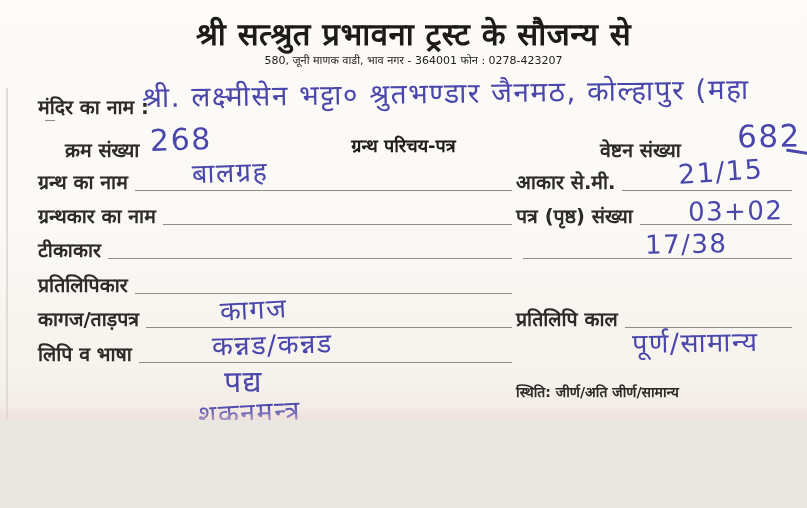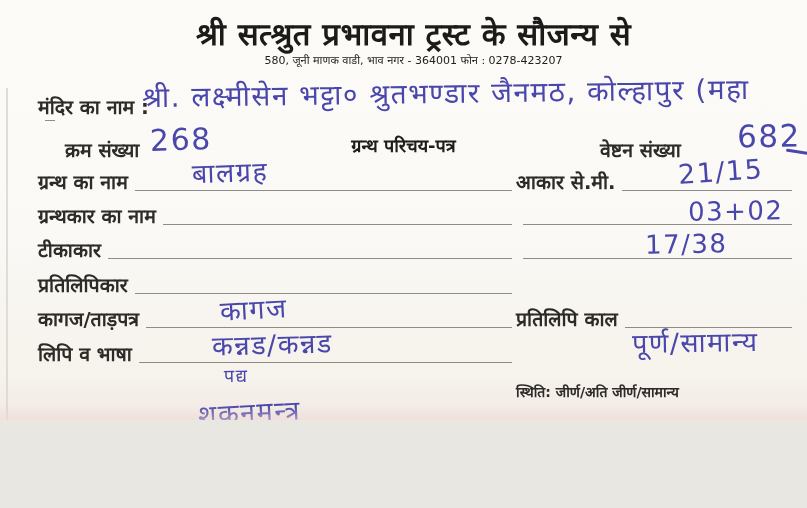--- a/index.html
+++ b/index.html
@@ -108,20 +108,21 @@
   <div class="fieldrow leftcol" style="top:340px">
     <span class="lbl">लिपि व भाषा</span>
     <span class="line"></span>
   </div>
 
   <div class="fieldrow rightcol" style="top:168px">
     <span class="lbl">आकार से.मी.</span>
     <span class="line"></span>
   </div>
   <div class="fieldrow rightcol" style="top:202px">
+    <span class="lbl">पत्र (पृष्ठ) संख्या</span>
     <span class="line"></span>
   </div>
   <div class="fieldrow rightcol" style="top:236px">
     <span class="line"></span>
   </div>
   <div class="fieldrow rightcol" style="top:305px">
     <span class="lbl">प्रतिलिपि काल</span>
     <span class="line"></span>
   </div>
   <div class="fieldrow rightcol" style="top:374px">
@@ -133,18 +134,18 @@
     <span class="line"></span>
   </div>
 
   <div class="hw" style="left:192px; top:159px; font-size:27px; transform:rotate(-2deg);">बालग्रह</div>
   <div class="hw" style="left:678px; top:158px; font-size:27px; transform:rotate(-4deg);">21/15</div>
   <div class="hw" style="left:688px; top:198px; font-size:26px; transform:rotate(-1deg);">03+02</div>
   <div class="hw" style="left:645px; top:231px; font-size:26px; transform:rotate(-1deg);">17/38</div>
   <div class="hw" style="left:220px; top:296px; font-size:27px; transform:rotate(-3deg);">कागज</div>
   <div class="hw" style="left:212px; top:331px; font-size:27px; transform:rotate(-1.5deg);">कन्नड/कन्नड</div>
   <div class="hw" style="left:632px; top:329px; font-size:27px; transform:rotate(-1deg);">पूर्ण/सामान्य</div>
-  <div class="hw" style="left:224px; top:367px; font-size:18px; transform:rotate(-1deg);">पद्य</div>
+  <div class="hw" style="left:224px; top:367px; font-size:30px; transform:rotate(-1deg);">पद्य</div>
   <div class="hw" style="left:198px; top:399px; font-size:27px; transform:rotate(-3deg);">शकुनमन्त्र</div>
   <div class="hw" style="left:130px; top:434px; font-size:25px; letter-spacing:2.5px; transform:rotate(-0.6deg);">इसके साथ एक विधान का अर्ध पृष्ठ प्राप्त है</div>
 
   <div class="bottom-tint"></div>
 </div>
 
 </body></html>

